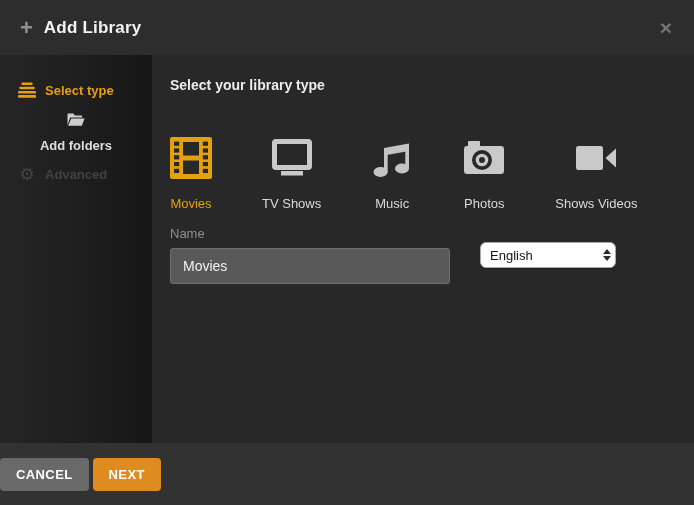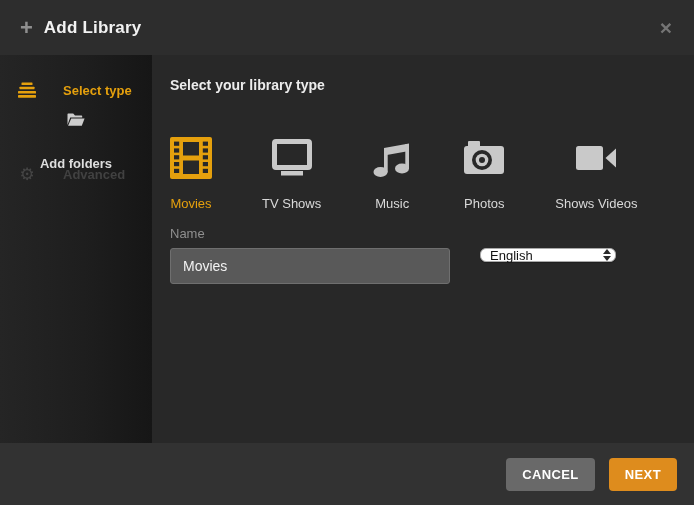--- a/index.html
+++ b/index.html
@@ -27,21 +27,21 @@
 
   
   .body { flex: 1; display: flex; min-height: 0; }
   .sidebar {
     width: 152px; flex: 0 0 152px;
     background: linear-gradient(90deg, #252525 0%, #1e1e1e 55%, #161616 100%);
     padding-top: 14px;
   }
   .side-item {
     height: 42px; display: flex; align-items: center; padding: 0 18px;
-    font-size: 13px; font-weight: 600; cursor: pointer; gap: 27px;
+    font-size: 13px; font-weight: 600; cursor: pointer; gap: 9px;
   }
   .side-item .ic { width: 18px; height: 18px; flex: 0 0 18px; display: flex; align-items: center; justify-content: center; }
   .side-item.active { color: #e5a00d; }
   .side-item.normal { color: #dedede; flex-direction: column; }
   .side-item.disabled { color: #414141; cursor: default; }
   .gear-glyph { font-size: 17px; line-height: 1; color: #454545; }
 
   .content { flex: 1; padding: 22px 20px 0 18px; }
   .h1 { font-size: 14px; font-weight: 600; color: #ececec; }
 
@@ -54,33 +54,33 @@
   .h2 { font-size: 14px; font-weight: 600; color: #ececec; margin-top: 46px; }
 
   .fields { display: flex; margin-top: 15px; gap: 30px; align-items: center; }
   .field-label { font-size: 13px; color: #8f8f8f; margin-bottom: 7px; }
   .name-input {
     width: 280px; height: 36px; background: #595959; border: 1px solid #6f6f6f;
     border-radius: 3px; color: #f2f2f2; font-size: 14px; padding: 0 12px;
     font-family: "Liberation Sans", "DejaVu Sans", sans-serif; outline: none;
   }
   .lang-select {
-    width: 136px; height: 14px; background: #ffffff; border: 1px solid #a9a9a9;
+    width: 136px; height: 26px; background: #ffffff; border: 1px solid #a9a9a9;
     border-radius: 6px; display: flex; align-items: center; padding: 0 4px 0 9px;
     cursor: pointer; box-shadow: 0 1px 1px rgba(0,0,0,0.25);
   }
   .lang-select .sel-text { flex: 1; font-size: 13px; color: #151515; }
   .spinner { display: flex; flex-direction: column; gap: 2px; align-items: center; }
   .spinner .up { width: 0; height: 0; border-left: 4px solid transparent; border-right: 4px solid transparent; border-bottom: 5px solid #2b2b2b; }
   .spinner .down { width: 0; height: 0; border-left: 4px solid transparent; border-right: 4px solid transparent; border-top: 5px solid #2b2b2b; }
 
   
   .footer {
     height: 62px; flex: 0 0 62px; background: #323232;
-    display: flex; align-items: center; justify-content: flex-end; gap: 14px; padding-right: 17px;
+    display: flex; align-items: center; gap: 4px; padding-right: 17px;
   }
   .btn {
     height: 33px; border: none; border-radius: 4px; color: #ffffff;
     font-family: "Liberation Sans", "DejaVu Sans", sans-serif;
     font-size: 13px; font-weight: 700; letter-spacing: 0.4px; padding: 0 16px; cursor: pointer;
   }
   .btn-cancel { background: #696969; }
   .btn-next { background: #de8c1d; }
 </style>
 </head>

